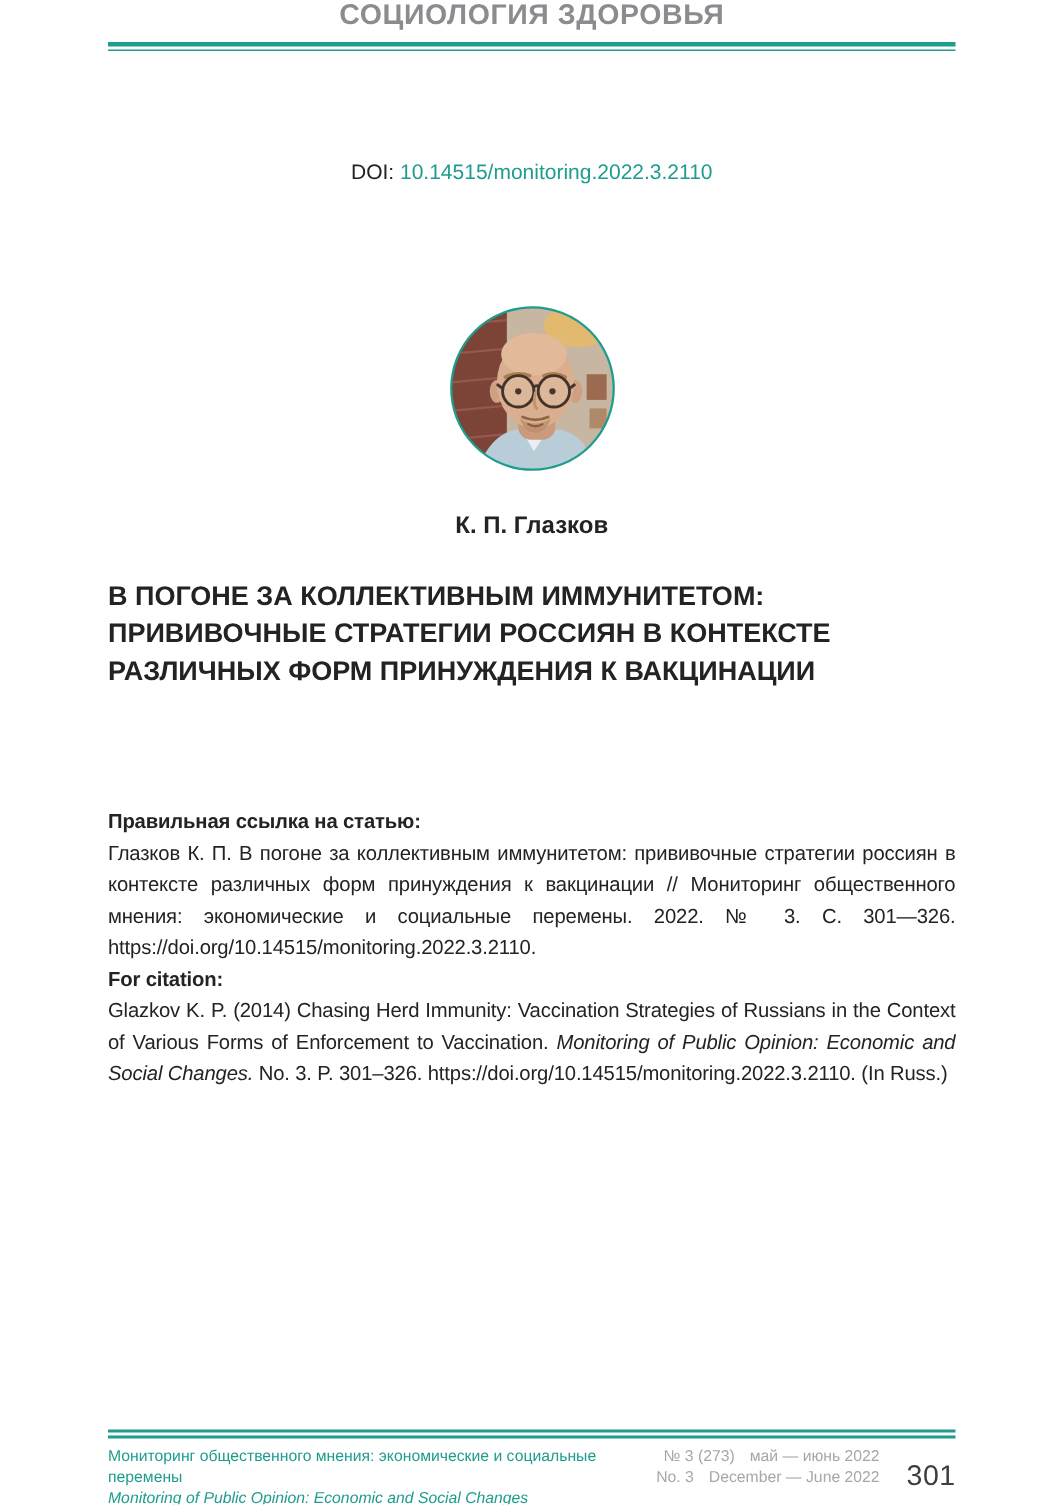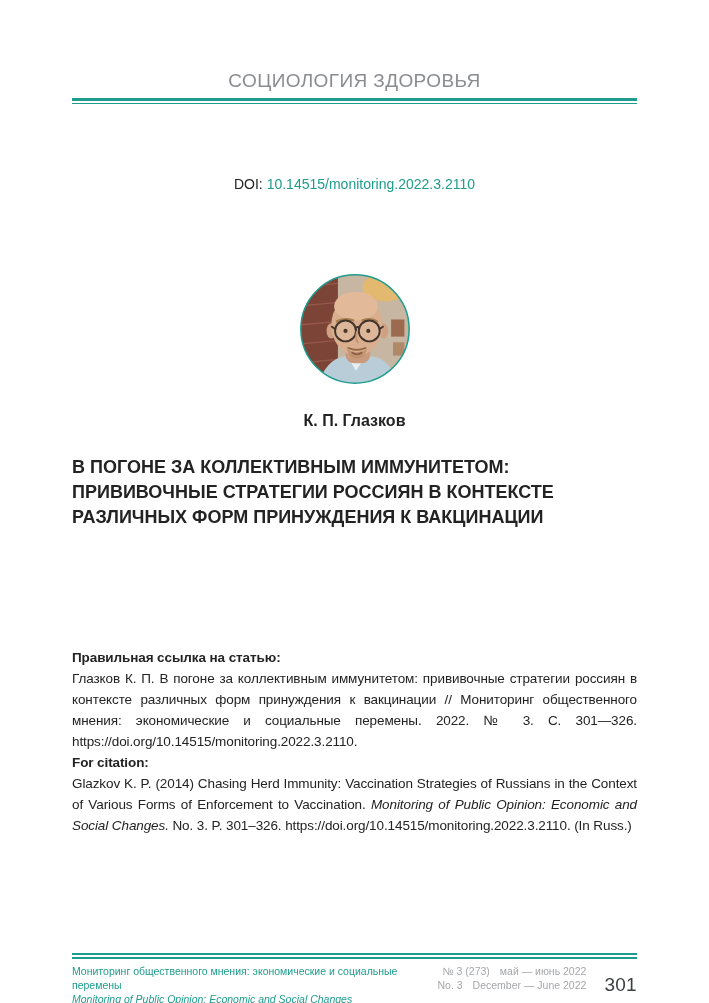--- a/index.html
+++ b/index.html
@@ -13,24 +13,23 @@
   html,body{background:#ffffff;}
   body{font-family:"Liberation Sans","DejaVu Sans",sans-serif;color:var(--text-black);}
   .page{
     position:relative;
     width:709px;height:1003px;
     background:#ffffff;
     padding:0 72px;
     overflow:hidden;
   }
   .section-header{
-    padding-top:70px;
     text-align:center;
     font-size:19px;
-    font-weight:normal;
+    font-weight:bold;
     letter-spacing:.4px;
     color:var(--header-gray);
   }
   .double-rule{margin-top:6px;}
   .double-rule .rl-thick{height:3px;background:var(--accent);}
   .double-rule .rl-gap{height:2px;background:transparent;}
   .double-rule .rl-thin{height:1px;background:var(--accent);}
   .doi-row{
     margin-top:72px;
     text-align:center;
@@ -57,21 +56,21 @@
   .article-title{
     margin-top:25px;
     text-align:left;
     font-size:18px;
     line-height:25px;
     font-weight:bold;
     color:var(--text-black);
     white-space:pre-line;
   }
   .citation-block{
-    margin-top:117px;
+    margin-top:77px;
     font-size:13.5px;
     line-height:21px;
     letter-spacing:-0.1px;
     text-align:justify;
     color:var(--text-black);
   }
   .cit-label{font-weight:bold;}
   .it{font-style:italic;}
   .footer{
     position:absolute;

